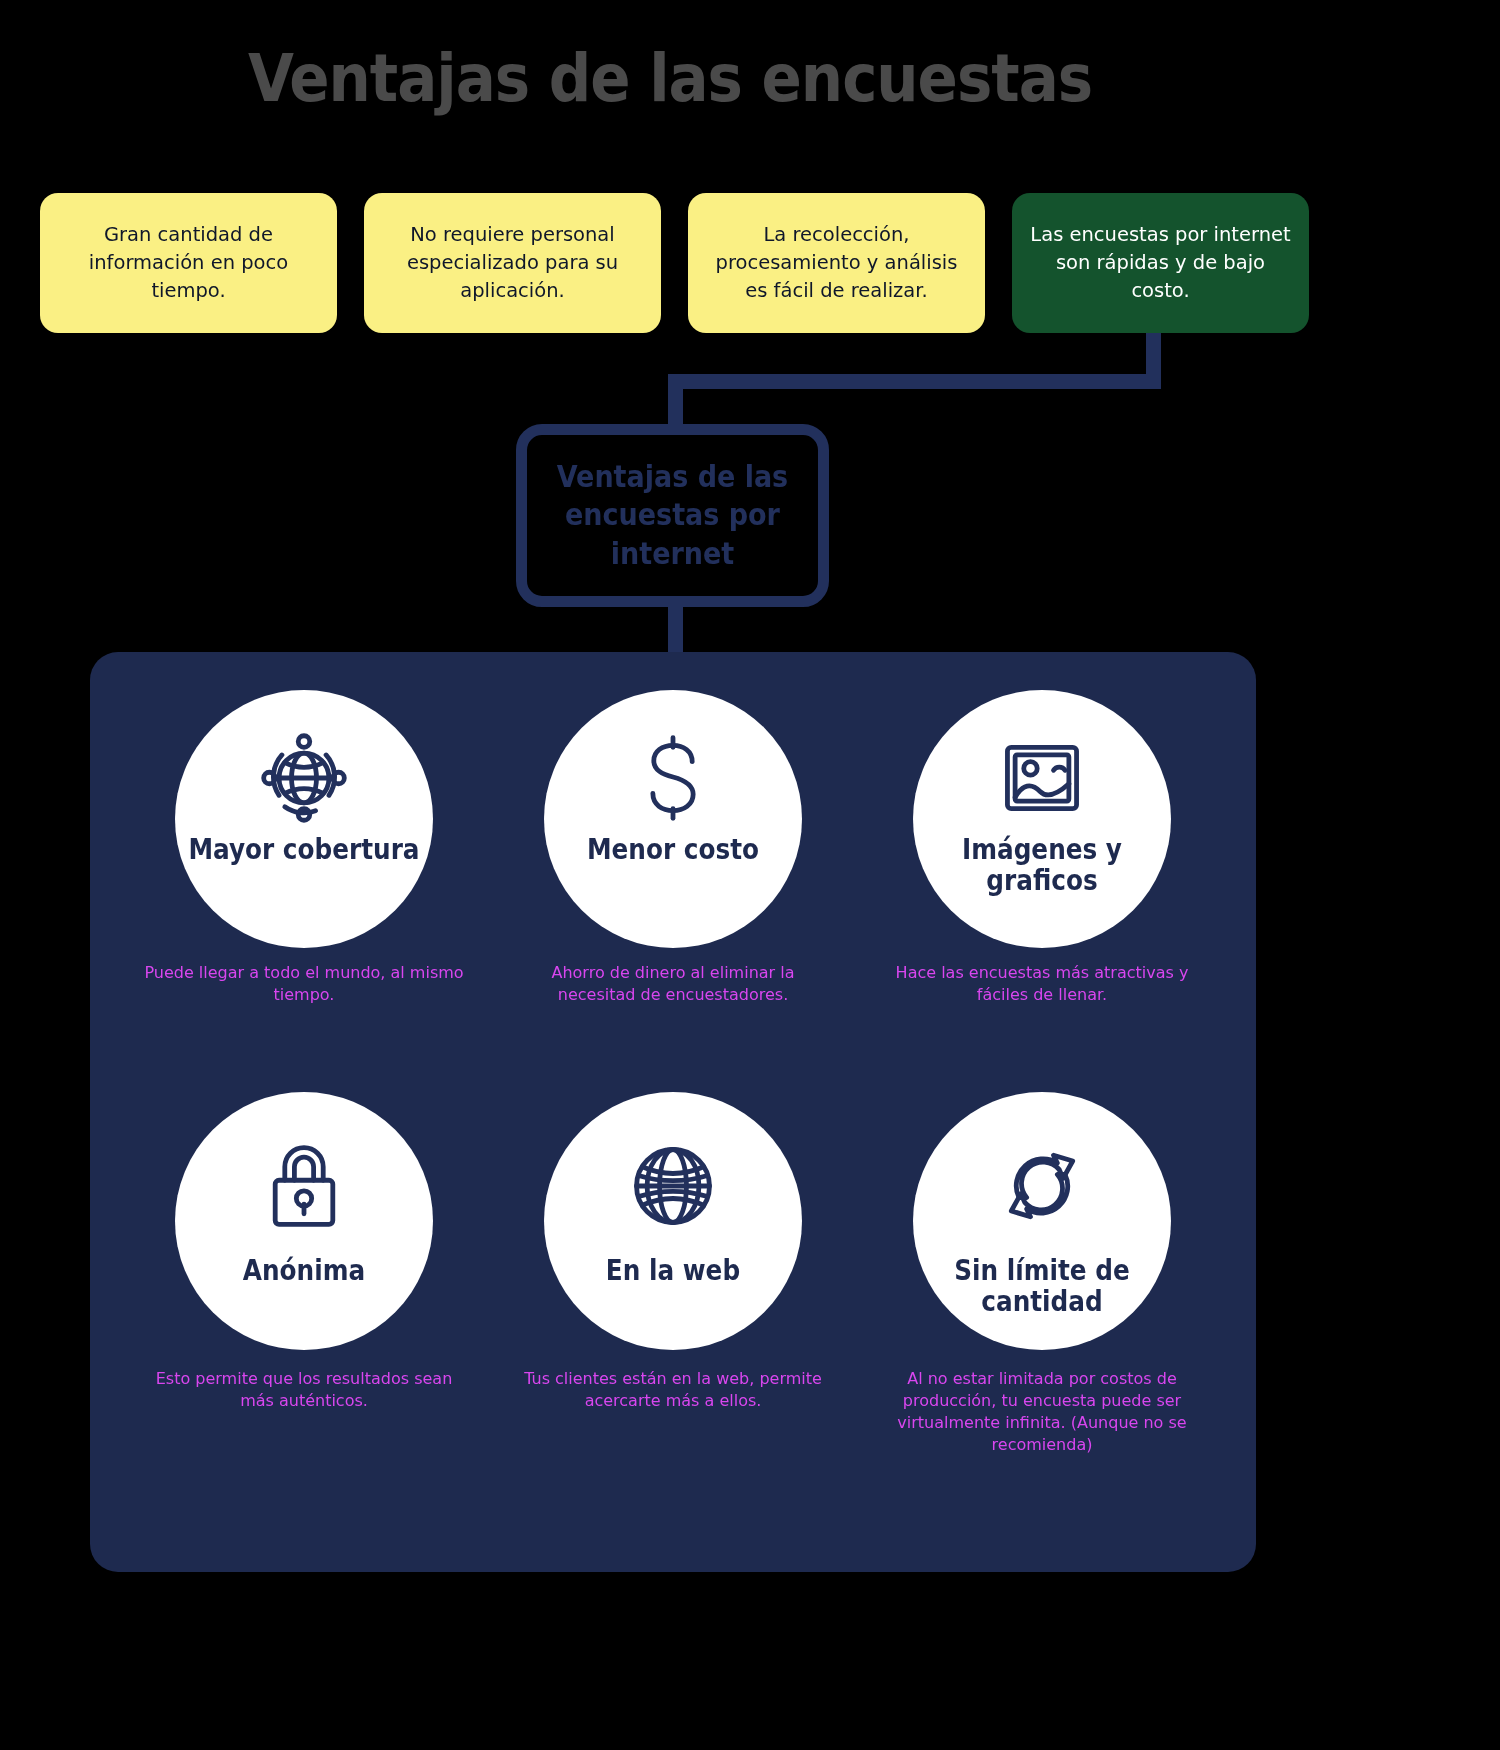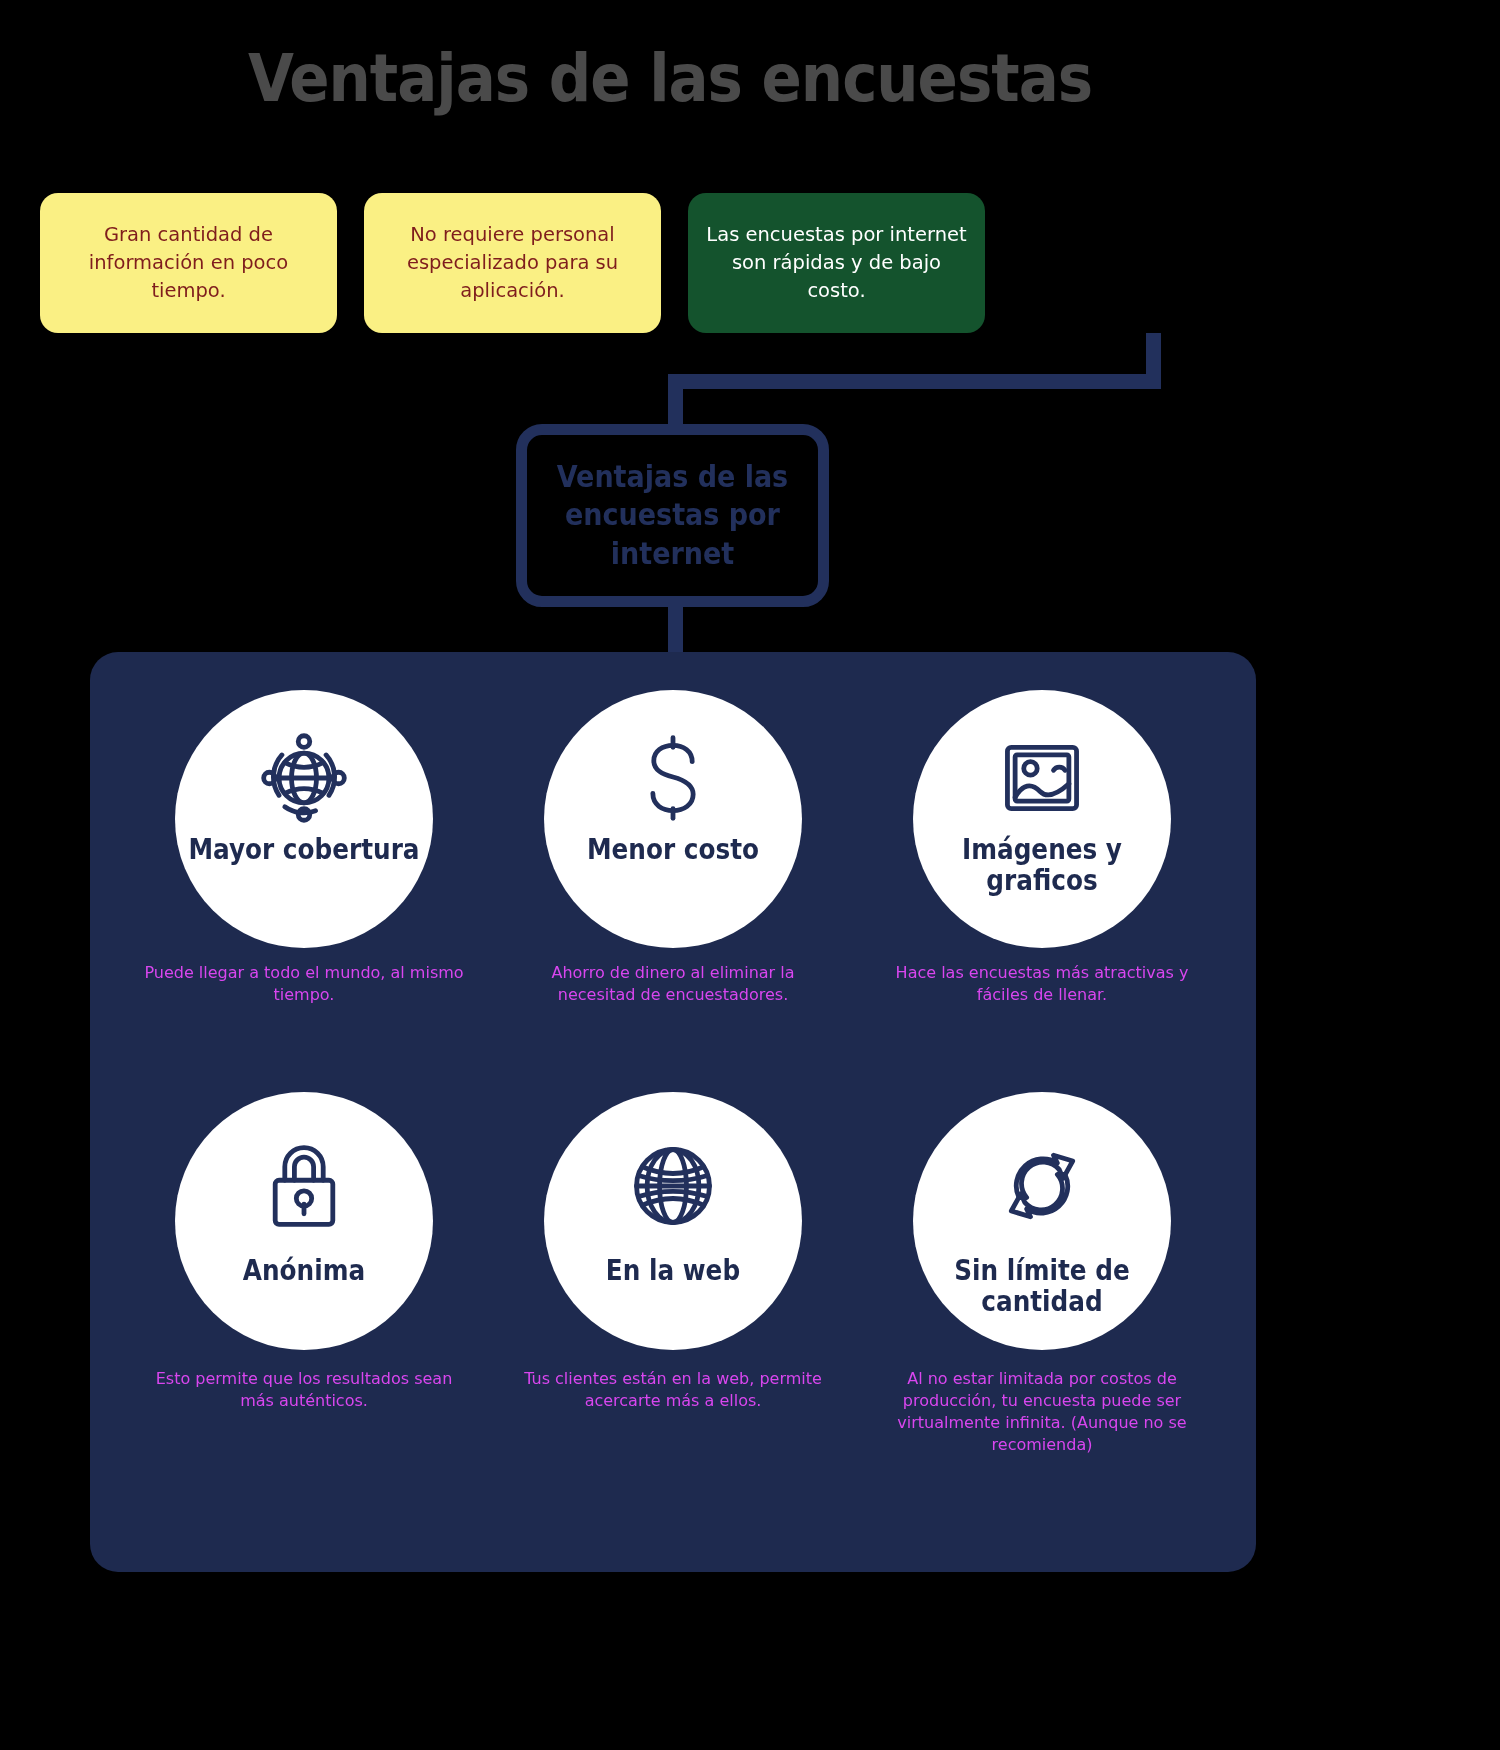--- a/index.html
+++ b/index.html
@@ -13,21 +13,21 @@
          font-family:"DejaVu Sans Condensed","DejaVu Sans",sans-serif;}
 
   
   .topcards{position:absolute;left:40px;top:193px;width:1270px;height:140px;
             display:flex;gap:27px;}
   .topcard{width:297px;height:140px;border-radius:18px;
            display:flex;align-items:center;justify-content:center;
            box-sizing:border-box;padding:0 18px;}
   .topcard .txt{font-size:19.5px;line-height:1.42;text-align:center;}
   .topcard.yellow{background:#faf084;}
-  .topcard.yellow .txt{color:#7f1d1d;}
+  .topcard.yellow .txt{color:#0f172a;}
   .topcard.navy{background:#14532d;}
   .topcard.navy .txt{color:#ffffff;}
 
   
   .conn{position:absolute;background:#22305c;}
   .conn-v1{left:1146px;top:333px;width:15px;height:48px;}
   .conn-h1{left:668px;top:374px;width:493px;height:15px;}
   .conn-v2{left:668px;top:374px;width:15px;height:58px;}
   .conn-v3{left:668px;top:604px;width:15px;height:56px;}
 
@@ -73,20 +73,23 @@
 <div class="stage">
 
   <div class="title">Ventajas de las encuestas</div>
 
   <div class="topcards">
     <div class="topcard yellow">
       <div class="txt">Gran cantidad de información en poco tiempo.</div>
     </div>
     <div class="topcard yellow">
       <div class="txt">No requiere personal especializado para su aplicación.</div>
+    </div>
+    <div class="topcard yellow">
+      <div class="txt">La recolección, procesamiento y análisis es fácil de realizar.</div>
     </div>
     <div class="topcard navy">
       <div class="txt">Las encuestas por internet son rápidas y de bajo costo.</div>
     </div>
   </div>
 
   <div class="conn conn-v1"></div>
   <div class="conn conn-h1"></div>
   <div class="conn conn-v2"></div>
   <div class="conn conn-v3"></div>

